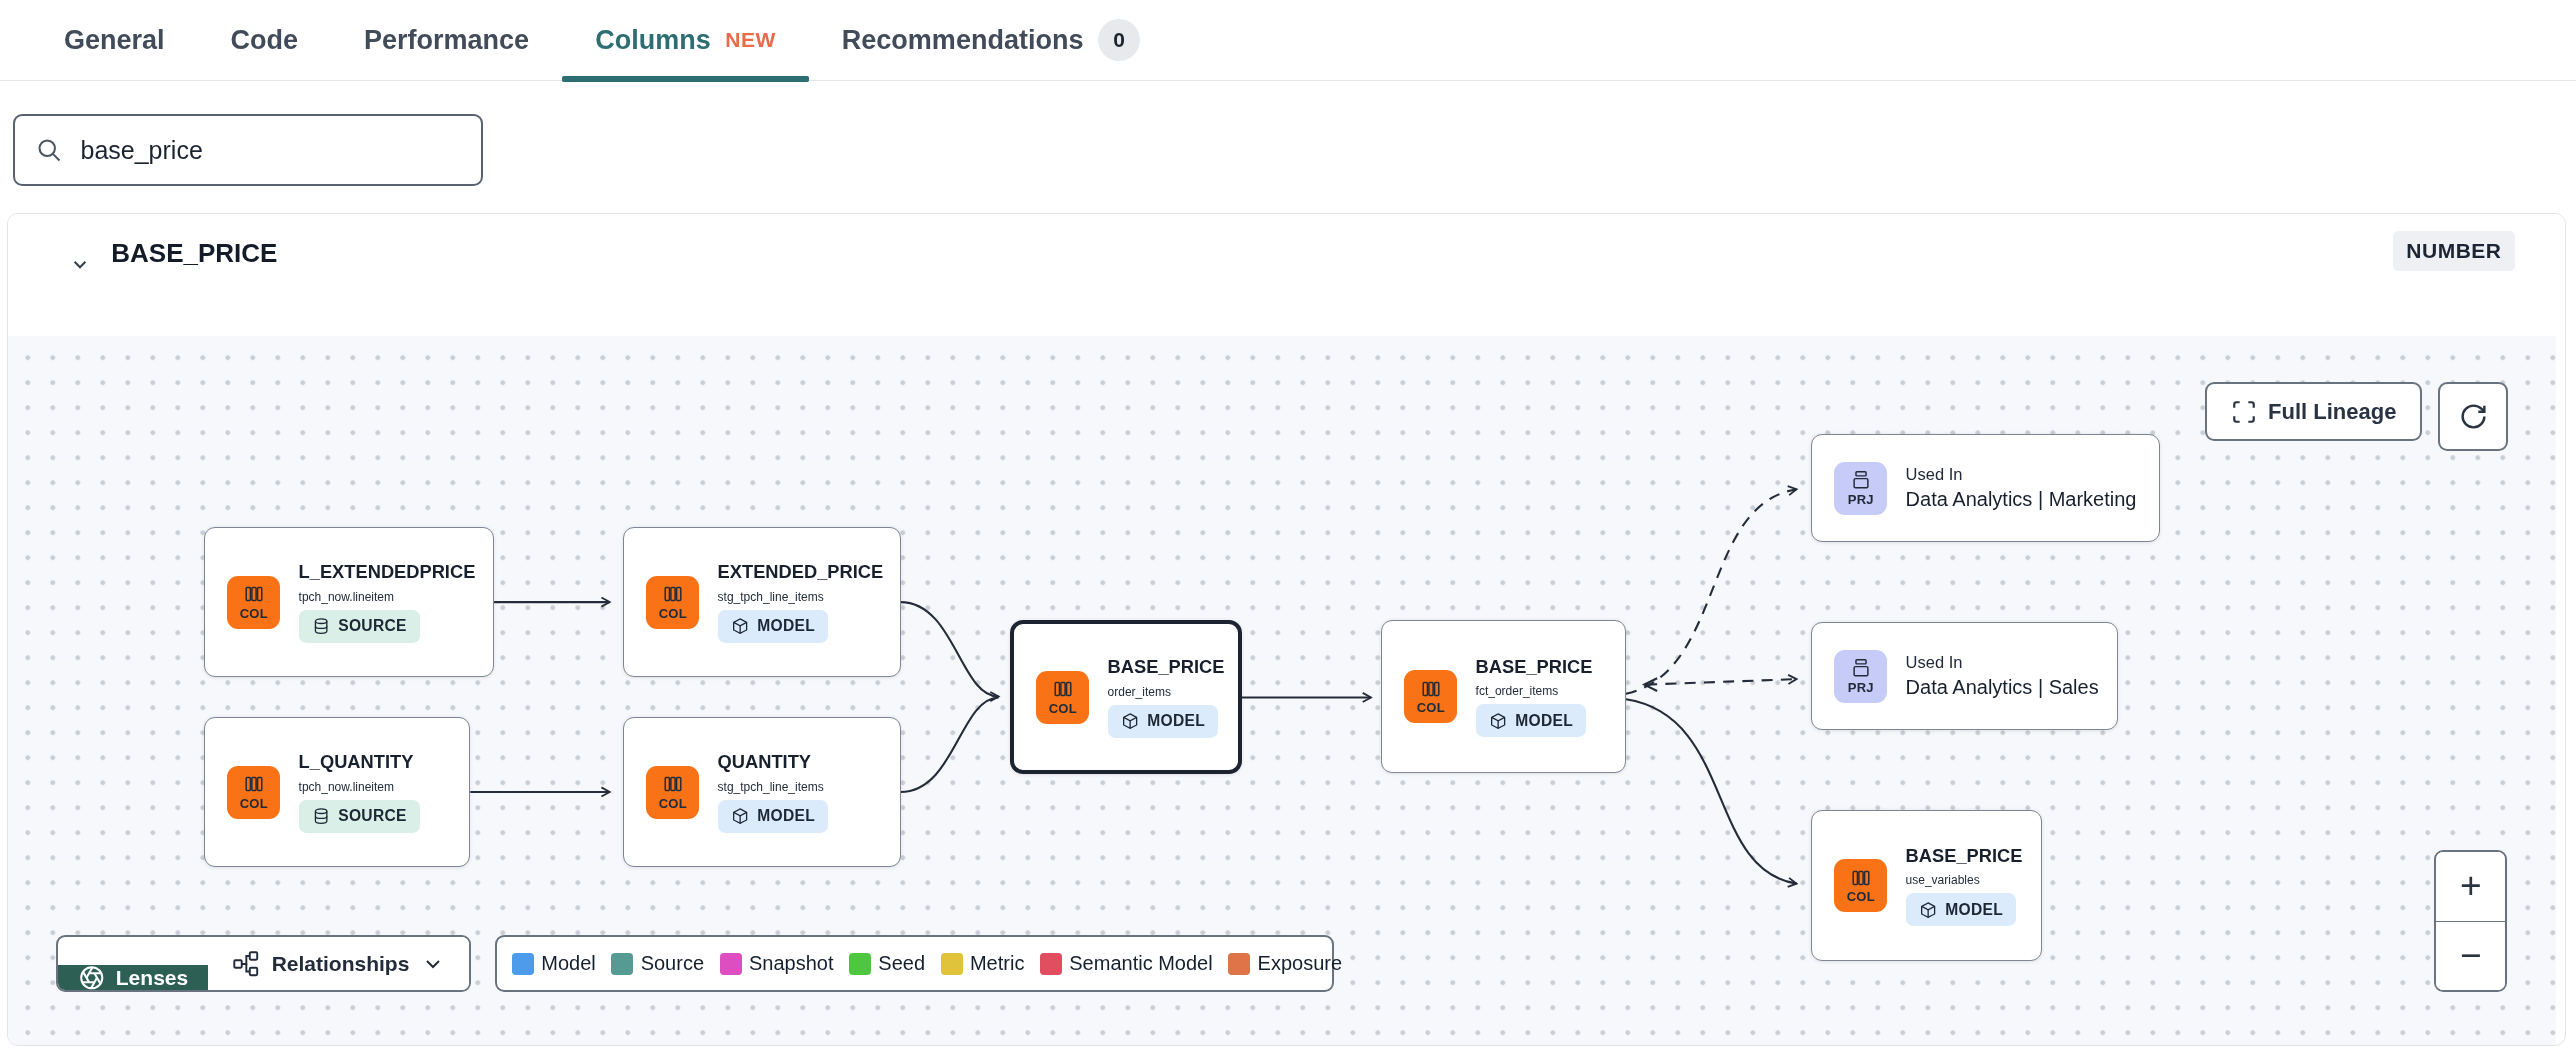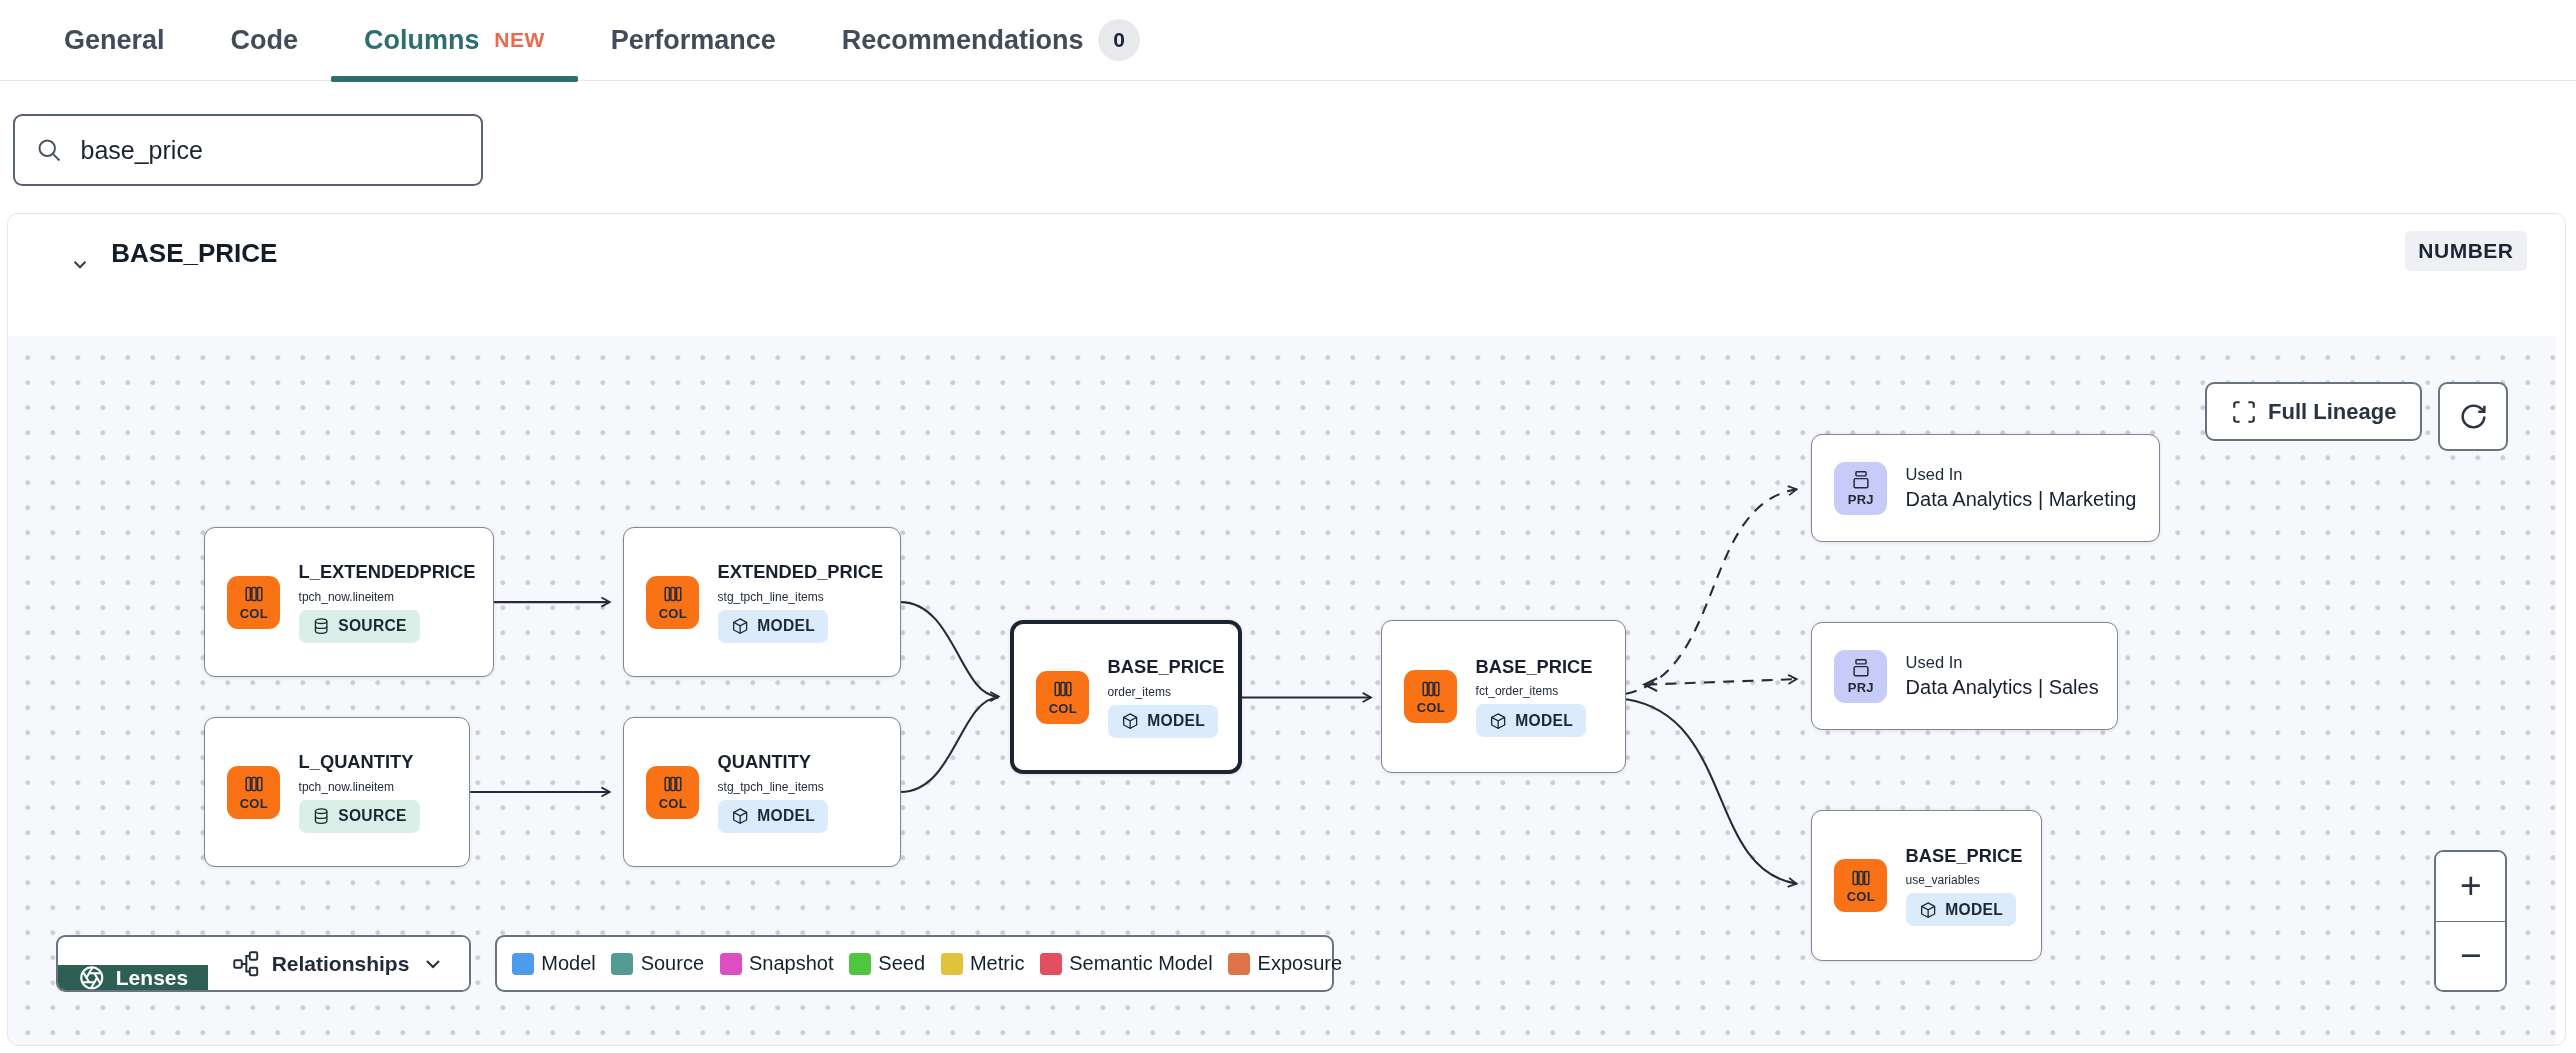--- a/index.html
+++ b/index.html
@@ -23,21 +23,21 @@
     border:2.3px solid #596271; border-radius:9.2px; background:#fff;
     display:flex; align-items:center; gap:16.5px; padding:0 20px; }
   .search input { border:none; outline:none; flex:1; font:25px "Liberation Sans","DejaVu Sans",sans-serif; color:#1c2330; background:transparent; }
 
   
   .card { position:absolute; left:7.3px; top:213px; width:2559px; height:833px;
     border:1.8px solid #e2e4e8; border-radius:11px; background:#fff; overflow:hidden; }
   .card-header { position:relative; height:122px; background:#fff; }
   .chev-btn { position:absolute; left:53px; top:31px; width:37px; height:37px; display:grid; place-items:center; cursor:pointer; }
   .card-title { position:absolute; left:103px; top:24px; font-size:26px; font-weight:700; color:#141c2a; }
-  .type-badge { position:absolute; right:38px; top:16.5px; background:#eef0f3; border-radius:5.5px;
+  .type-badge { position:absolute; right:50px; top:16.5px; background:#eef0f3; border-radius:5.5px;
     padding:8.3px 13.8px; font-size:21px; font-weight:600; color:#1b2533; letter-spacing:0.5px; }
   .card-desc { position:absolute; left:31px; top:77px; font-size:24px; color:#161e2a; }
 
   
   .canvas { position:absolute; left:0; top:122px; width:2548px; height:711px; background:#f7f8fb;
     background-image:radial-gradient(circle,#c9cdd4 2px,rgba(0,0,0,0) 2.7px);
     background-size:25px 25px; background-position:7.3px 9.2px; }
   .edges { position:absolute; left:0; top:0; width:2548px; height:711px; pointer-events:none; }
 
   
@@ -87,27 +87,27 @@
 </head>
 <body>
 
 <nav class="tabbar">
   <div class="tab">
       <span>General</span>
     </div>
   <div class="tab">
       <span>Code</span>
     </div>
+  <div class="tab">
+      <span>Performance</span>
+    </div>
   <div class="tab tab--active">
     <span>Columns</span>
     <span class="new-badge">NEW</span>
   </div>
-  <div class="tab">
-      <span>Performance</span>
-    </div>
   <div class="tab">
     <span>Recommendations</span>
     <span class="count-badge">0</span>
   </div>
 </nav>
 
 <div class="search">
   <span>
     <svg width="29" height="29" viewBox="0 0 32 32" fill="none" stroke="#4a5260" stroke-width="2.2">
       <circle cx="13.5" cy="13.5" r="8.5"></circle>

